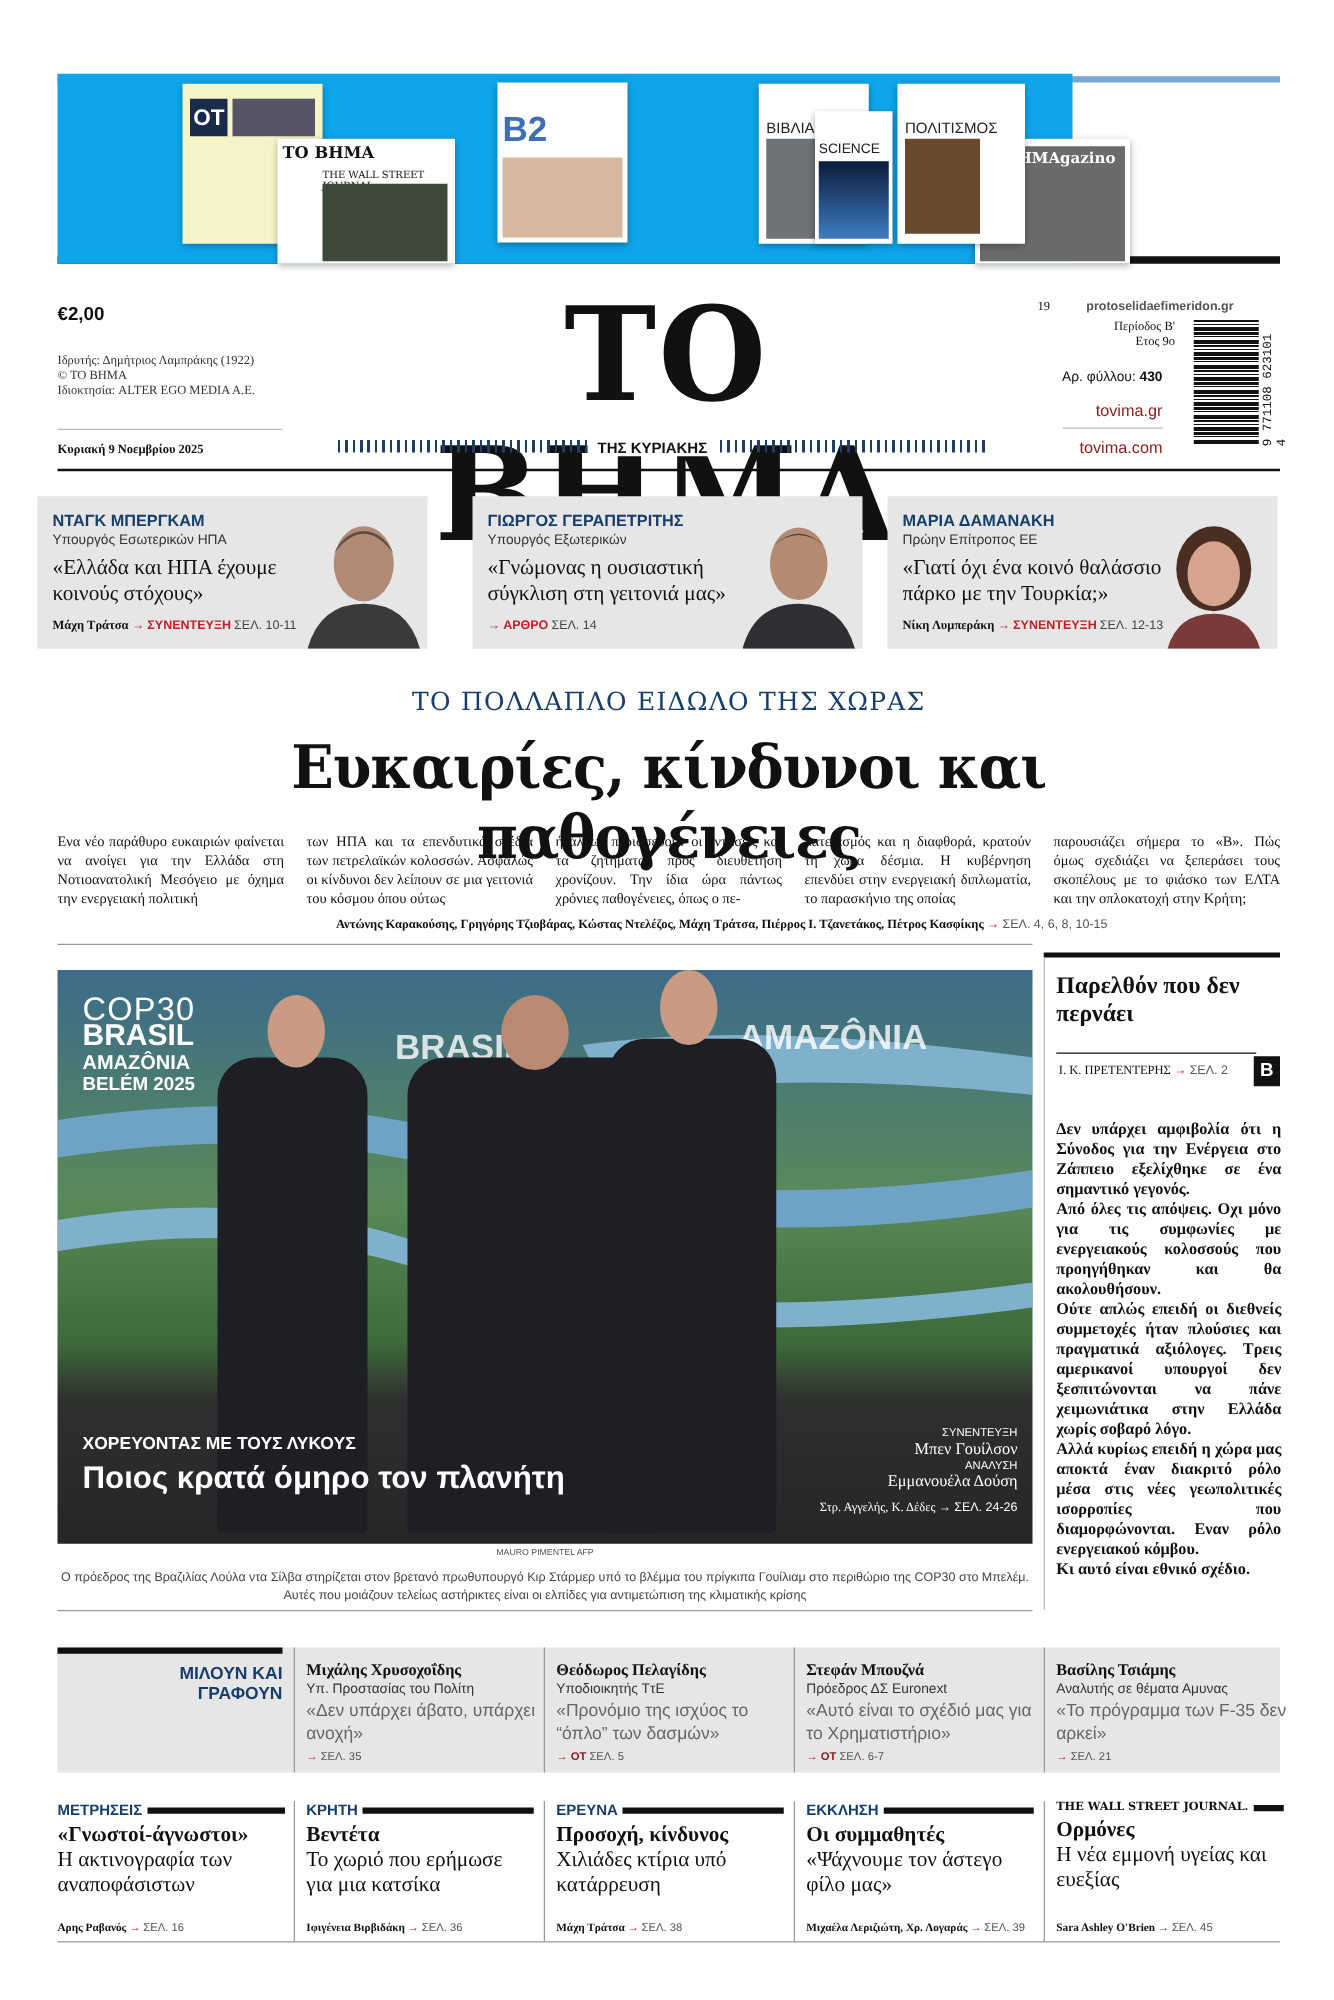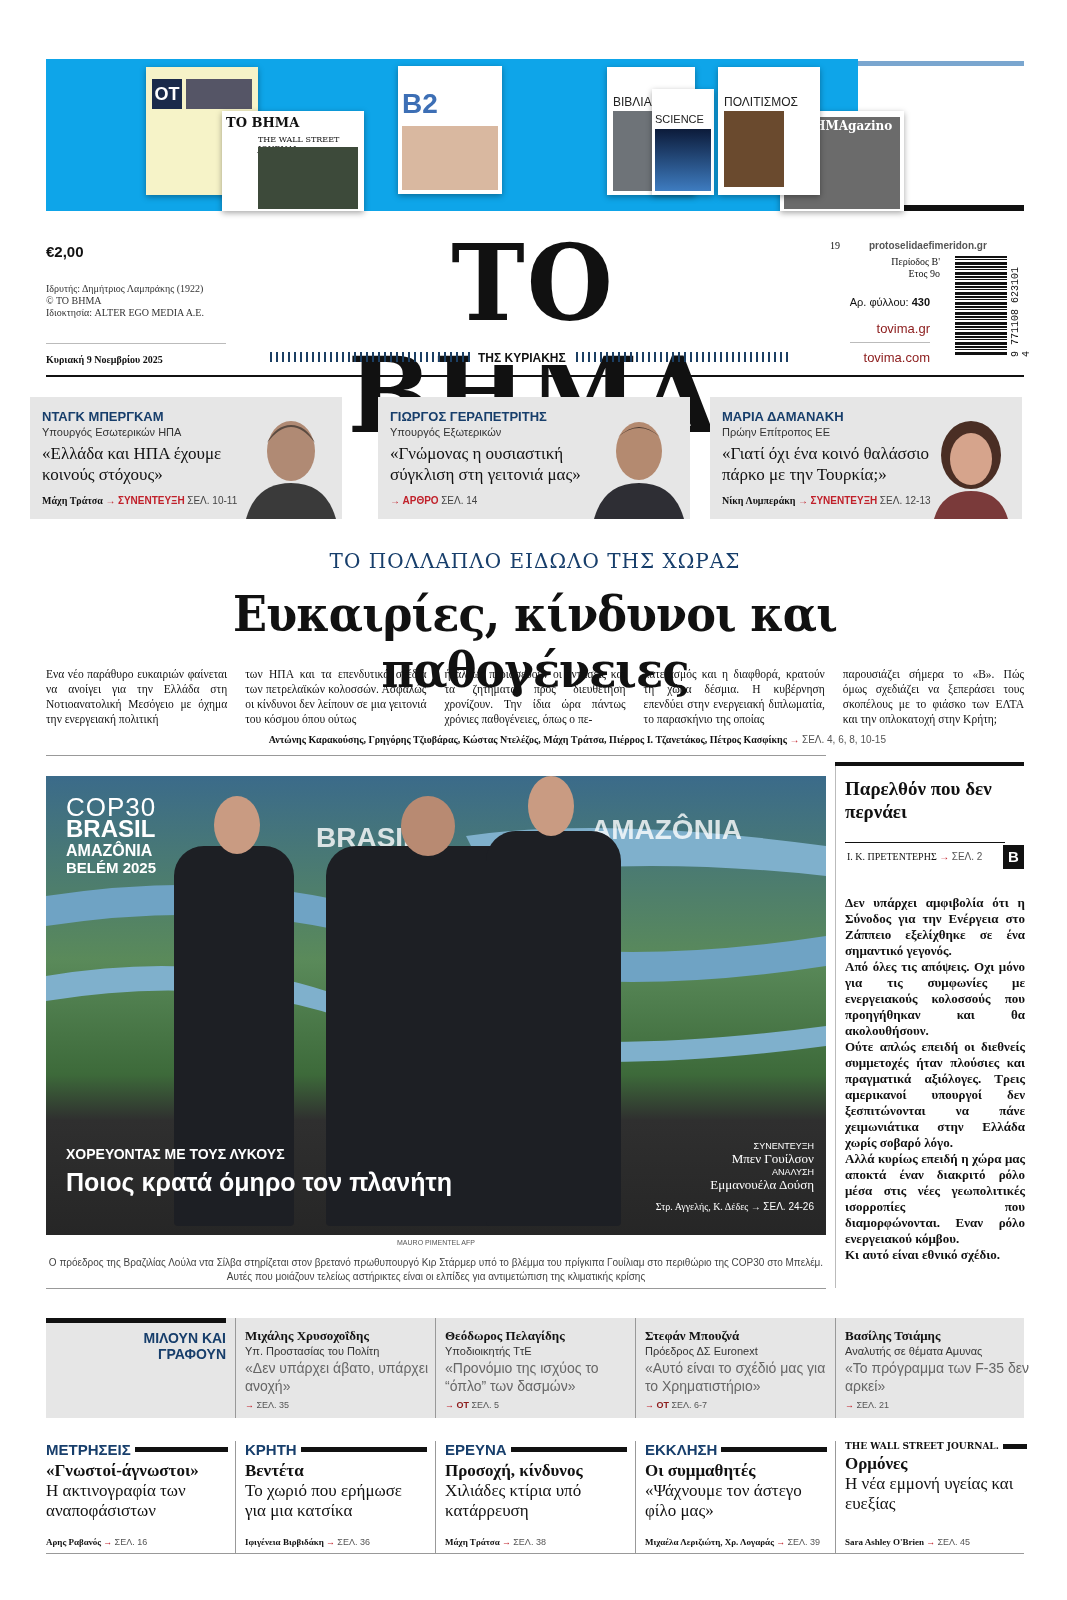--- a/index.html
+++ b/index.html
@@ -91,21 +91,21 @@
   .mk-item .nm { font-size: 13px; font-weight: bold; }
   .mk-item .rl { font-family: "Liberation Sans", sans-serif; font-size: 11px; color: #333; margin-top: 1px; }
   .mk-item .q { font-family: "Liberation Sans", sans-serif; font-size: 14px; line-height: 18px; color: #666; margin-top: 2px; }
   .mk-item .pg { position: absolute; top: 72px; font-family: "Liberation Sans", sans-serif; font-size: 9px; color: #555; }
   .mk-item .pg b { color: #8b1a1a; }
   .vsep { position: absolute; width: 1px; background: #999; }
 
   
   .bt { position: absolute; top: 1441px; width: 182px; }
   .bt .sec { display: flex; align-items: center; gap: 4px; }
-  .bt .sec span { font-family: "Liberation Sans", sans-serif; font-weight: bold; font-size: 15px; color: #173e6b; }
+  .bt .sec span { font-family: "Liberation Sans", sans-serif; font-weight: bold; font-size: 12px; color: #173e6b; }
   .bt .sec .wsj { font-family: "DejaVu Serif", serif; color: #111; font-size: 9px; }
   .bt .sec i { flex: 1; height: 5px; background: #111; }
   .bt .t1 { font-size: 17px; font-weight: bold; margin-top: 3px; }
   .bt .t2 { font-size: 17px; line-height: 20px; }
   .bt .by { position: absolute; top: 96px; font-size: 9px; font-weight: bold; white-space: nowrap; }
   .bt .by .pg { font-family: "Liberation Sans", sans-serif; font-weight: normal; color: #555; }
   .bottom-rule { left: 46px; top: 1553px; width: 978px; height: 1px; background: #999; }
 </style>
 </head>
 <body>

